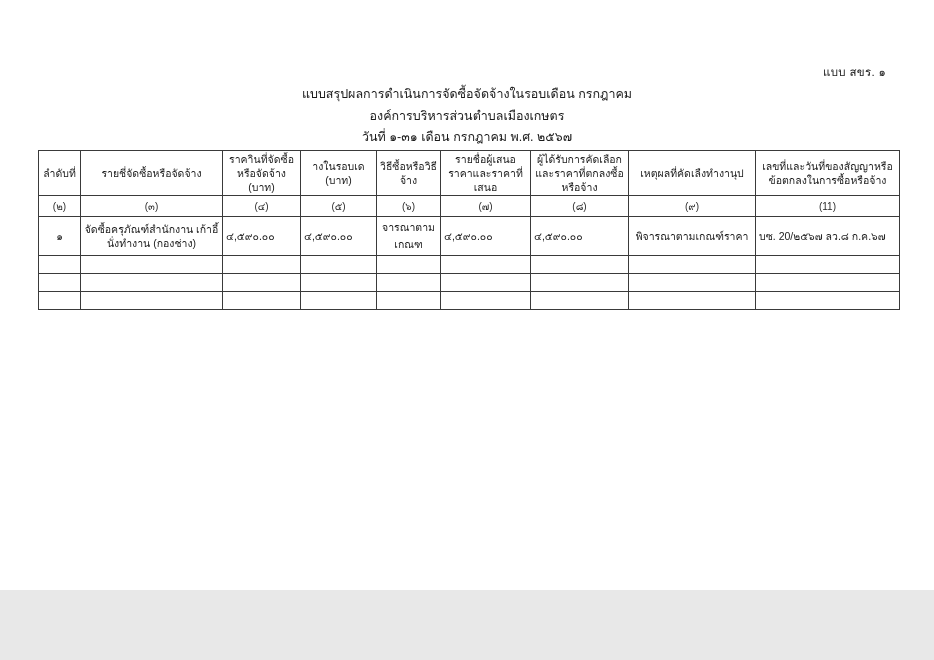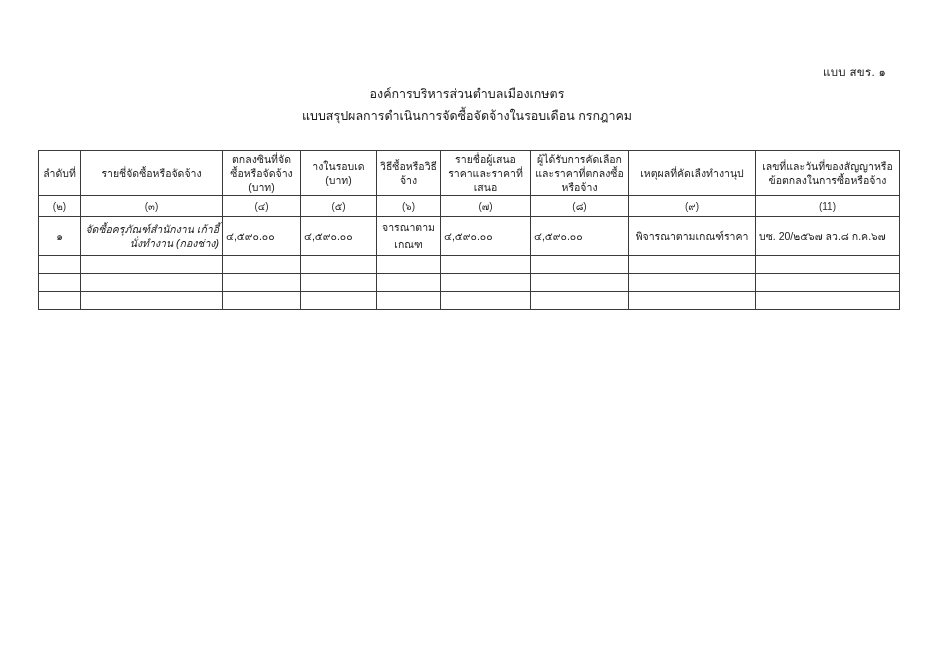--- a/index.html
+++ b/index.html
@@ -1,18 +1,18 @@
 <!DOCTYPE html>
 <html lang="th"><head>
 <meta charset="utf-8">
 <style>
   html,body{margin:0;padding:0;background:#e8e8e8;}
   .page{
     position:relative;
-    width:934px;height:660px;
+    width:934px;height:590px;
     background:#ffffff;
     font-family:"Liberation Sans", sans-serif;
     color:#1c1c1c;
     overflow:hidden;
   }
   .form-code{
     position:absolute;
     top:63px;right:48px;
     font-size:11.5px;
     letter-spacing:.3px;
@@ -41,52 +41,53 @@
     padding:1px 3px;
     vertical-align:middle;
     overflow:hidden;
   }
   tr.hdr th{height:34px;text-align:center;line-height:14px;}
   tr.colnum td{height:18px;text-align:center;font-size:10px;color:#2a2a2a;}
   tr.data td{height:36px;}
   tr.empty td{height:15px;}
   .c-center{text-align:center;}
   .c-right{padding-right:8px;}
-  .c-left{text-align:right;padding-left:4px;line-height:14px;font-style:italic;}
+  .c-left{text-align:center;padding-left:4px;line-height:14px;}
   .c-contract{text-align:left;padding-left:6px;white-space:nowrap;}
 </style>
 </head>
 <body>
 
 <div class="page">
 
   <div class="form-code">แบบ สขร. ๑</div>
 
   <div class="title-block">
+    <div>แบบสรุปผลการดำเนินการจัดซื้อจัดจ้างในรอบเดือน กรกฎาคม</div>
     <div>องค์การบริหารส่วนตำบลเมืองเกษตร</div>
-    <div>แบบสรุปผลการดำเนินการจัดซื้อจัดจ้างในรอบเดือน กรกฎาคม</div>
+    <div>วันที่ ๑-๓๑ เดือน กรกฎาคม พ.ศ. ๒๕๖๗</div>
   </div>
 
   <table class="report">
     <colgroup>
       <col style="width:42px">
         <col style="width:142px">
         <col style="width:78px">
       <col style="width:76px">
         <col style="width:64px">
         <col style="width:90px">
       <col style="width:98px">
         <col style="width:127px">
         <col style="width:144px">
     </colgroup>
     <tbody>
       <tr class="hdr">
         <th>ลำดับที่</th>
         <th>รายชี่จัดซื้อหรือจัดจ้าง</th>
-        <th>ตกลงซินที่จัดซื้อหรือจัดจ้าง (บาท)</th>
+        <th>ราคาินที่จัดซื้อหรือจัดจ้าง (บาท)</th>
         <th>างในรอบเด (บาท)</th>
         <th>วิธีซื้อหรือวิธีจ้าง</th>
         <th>รายชื่อผู้เสนอราคาและราคาที่เสนอ</th>
         <th>ผู้ได้รับการคัดเลือกและราคาที่ตกลงซื้อหรือจ้าง</th>
         <th>เหตุผลที่คัดเลืงทำงานุป</th>
         <th>เลขที่และวันที่ของสัญญาหรือข้อตกลงในการซื้อหรือจ้าง</th>
       </tr>
       <tr class="colnum">
         <td>(๒)</td>
         <td>(๓)</td>

